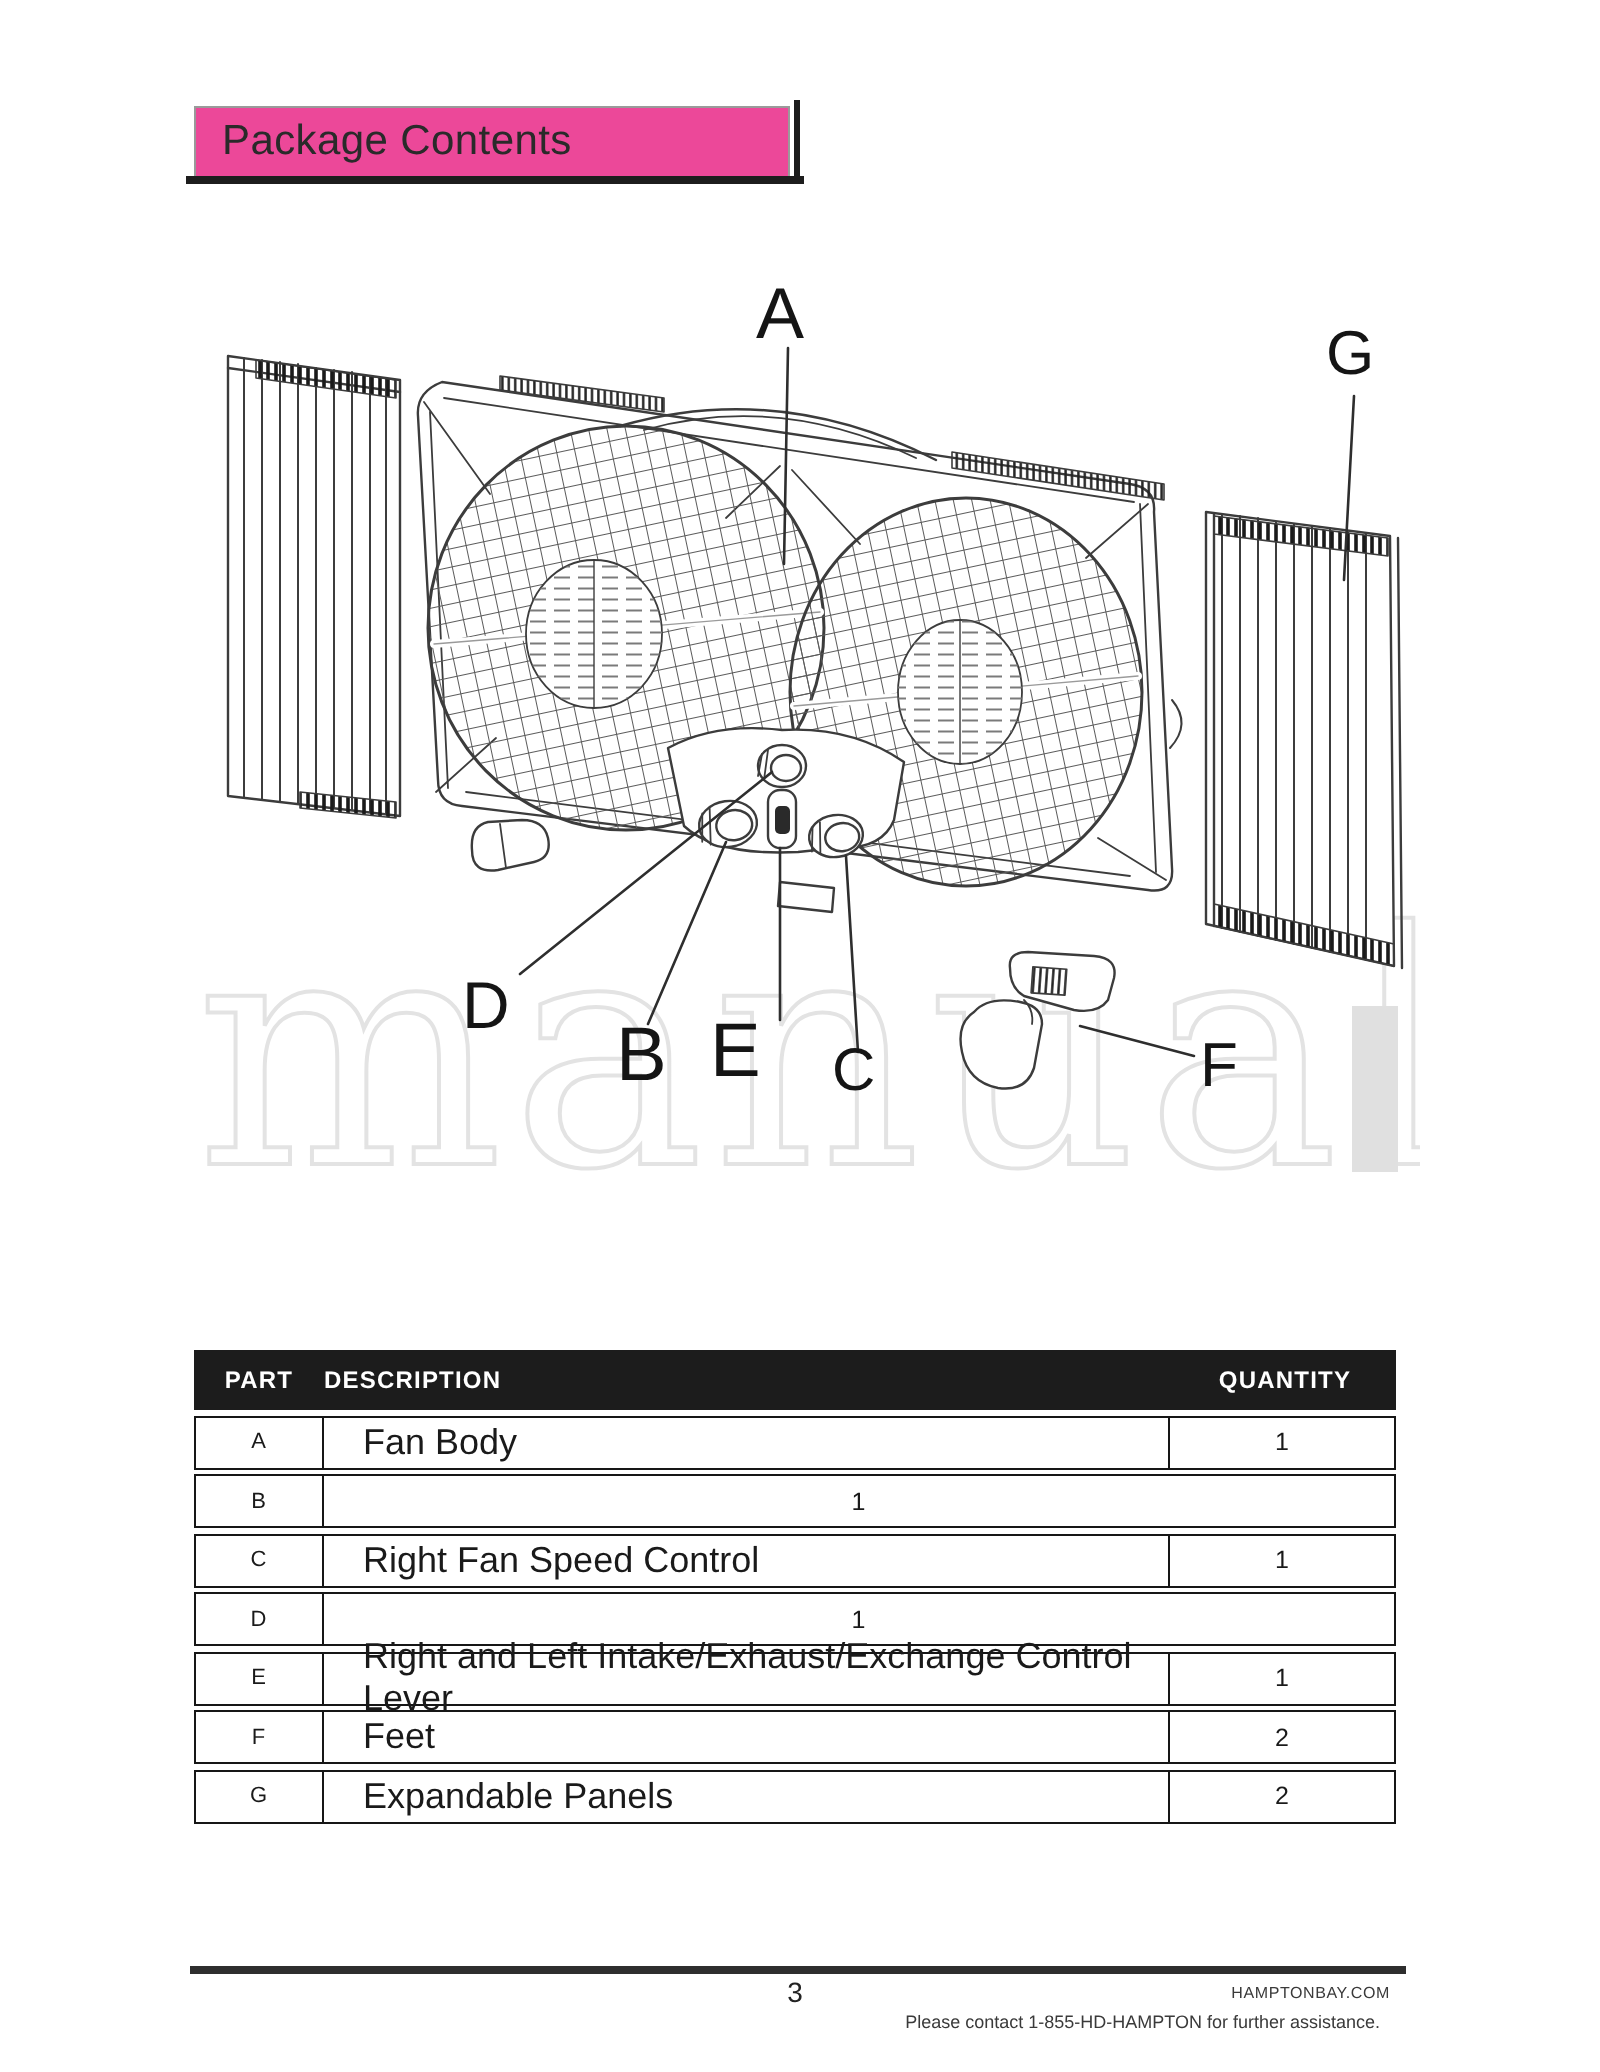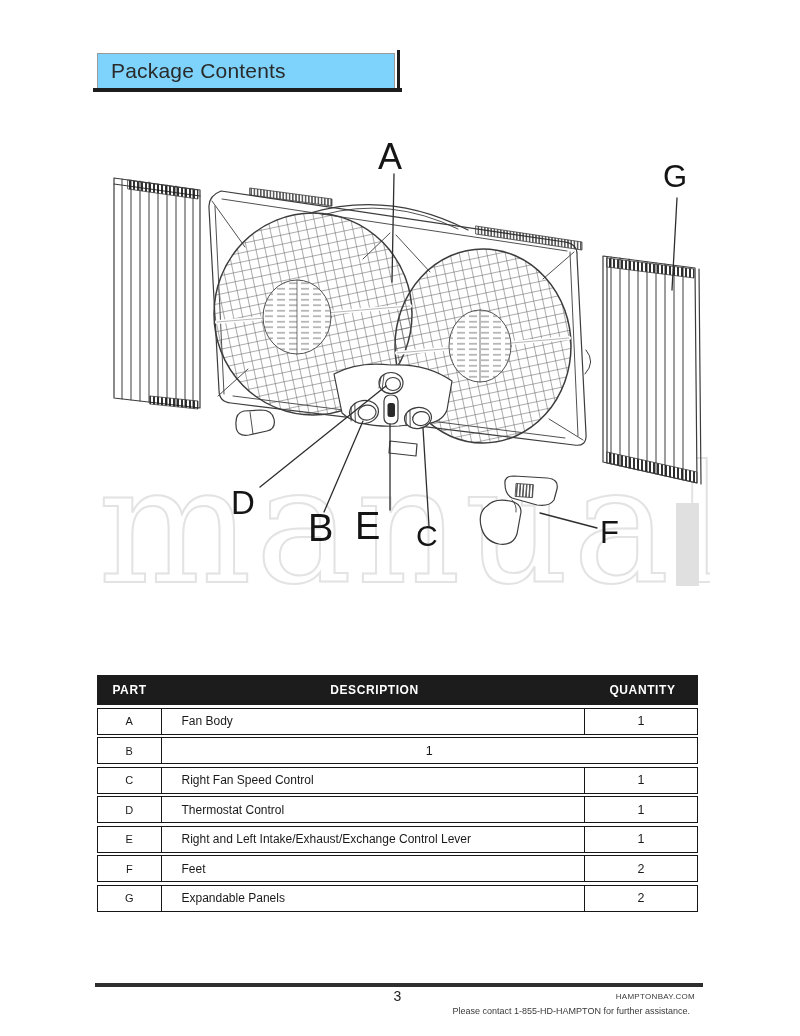--- a/index.html
+++ b/index.html
@@ -4,49 +4,49 @@
 <style>
   html,body{margin:0;padding:0;background:#888;}
   #page{
     position:relative;width:800px;height:1036px;background:#ffffff;
     font-family:"Liberation Sans",sans-serif;color:#1a1a1a;overflow:hidden;
     margin:0 auto;
   }
   
   #title-box{
     position:absolute;left:97px;top:53px;width:298px;height:35px;
-    background:#7dd3fc;border:1px solid #9a9a9a;border-bottom:none;box-sizing:border-box;
+    background:#ec4899;border:1px solid #9a9a9a;border-bottom:none;box-sizing:border-box;
   }
   #title-text{
     position:absolute;left:13px;top:5px;font-size:21px;letter-spacing:.2px;color:#2a2a2a;
   }
   #title-underline{position:absolute;left:93px;top:88px;width:309px;height:4px;background:#1d1d1d;}
   #title-vline{position:absolute;left:397px;top:50px;width:3px;height:42px;background:#1d1d1d;}
   
   .part-label{position:absolute;color:#151515;line-height:1;}
   
   #parts-table{position:absolute;left:97px;top:675px;width:601px;}
   .t-header{
     display:flex;background:#1c1c1c;color:#ffffff;height:30px;align-items:center;
     font-size:12px;font-weight:bold;letter-spacing:.6px;
   }
   .t-header .c-part{width:65px;text-align:center;}
-  .t-header .c-desc{width:425px;text-align:center;}
+  .t-header .c-desc{width:425px;text-align:left;}
   .t-header .c-qty{width:111px;text-align:center;}
   .t-row{
     display:flex;height:27px;margin-top:2.5px;border:1.5px solid #161616;
     box-sizing:border-box;align-items:stretch;background:#fff;
   }
   .t-row .c-part{
     width:63.5px;display:flex;align-items:center;justify-content:center;
     border-right:1.5px solid #161616;font-size:11px;box-sizing:border-box;
   }
   .t-row .c-desc{
     width:423.5px;display:flex;align-items:center;padding-left:20px;
-    border-right:1.5px solid #161616;font-size:12px;box-sizing:border-box;
+    border-right:1.5px solid #161616;font-size:18px;box-sizing:border-box;
   }
   .t-row .c-qty{
     flex:1;display:flex;align-items:center;justify-content:center;font-size:12.5px;
   }
   
   #footer-rule{position:absolute;left:95px;top:983px;width:608px;height:3.5px;background:#2e2e2e;}
   #page-number{position:absolute;left:97px;top:988px;width:601px;text-align:center;font-size:14px;color:#222;}
   #footer-site{position:absolute;right:105px;top:992px;font-size:8px;letter-spacing:.3px;color:#3a3a3a;}
   #footer-support{position:absolute;right:110px;top:1006px;font-size:9px;color:#3a3a3a;margin-left:24px;}
 </style>
@@ -201,21 +201,20 @@
       <div class="c-part">B</div>
       <div class="c-qty">1</div>
     </div>
     <div class="t-row">
       <div class="c-part">C</div>
       <div class="c-desc">Right Fan Speed Control</div>
       <div class="c-qty">1</div>
     </div>
     <div class="t-row">
       <div class="c-part">D</div>
-      <div class="c-desc">Thermostat Control</div>
       <div class="c-qty">1</div>
     </div>
     <div class="t-row">
       <div class="c-part">E</div>
       <div class="c-desc">Right and Left Intake/Exhaust/Exchange Control Lever</div>
       <div class="c-qty">1</div>
     </div>
     <div class="t-row">
       <div class="c-part">F</div>
       <div class="c-desc">Feet</div>

